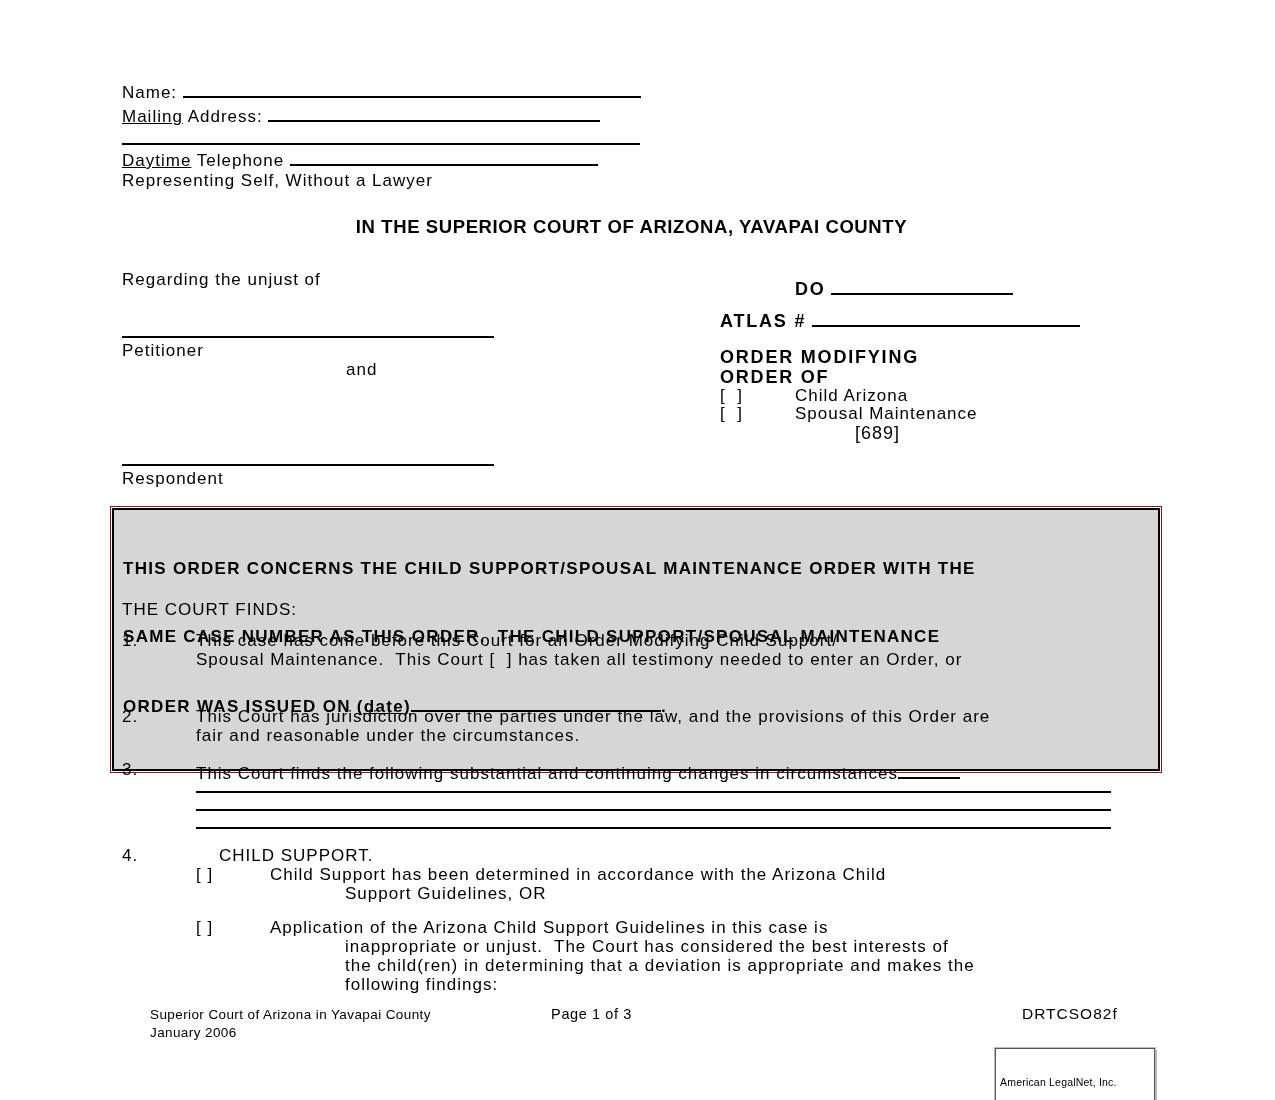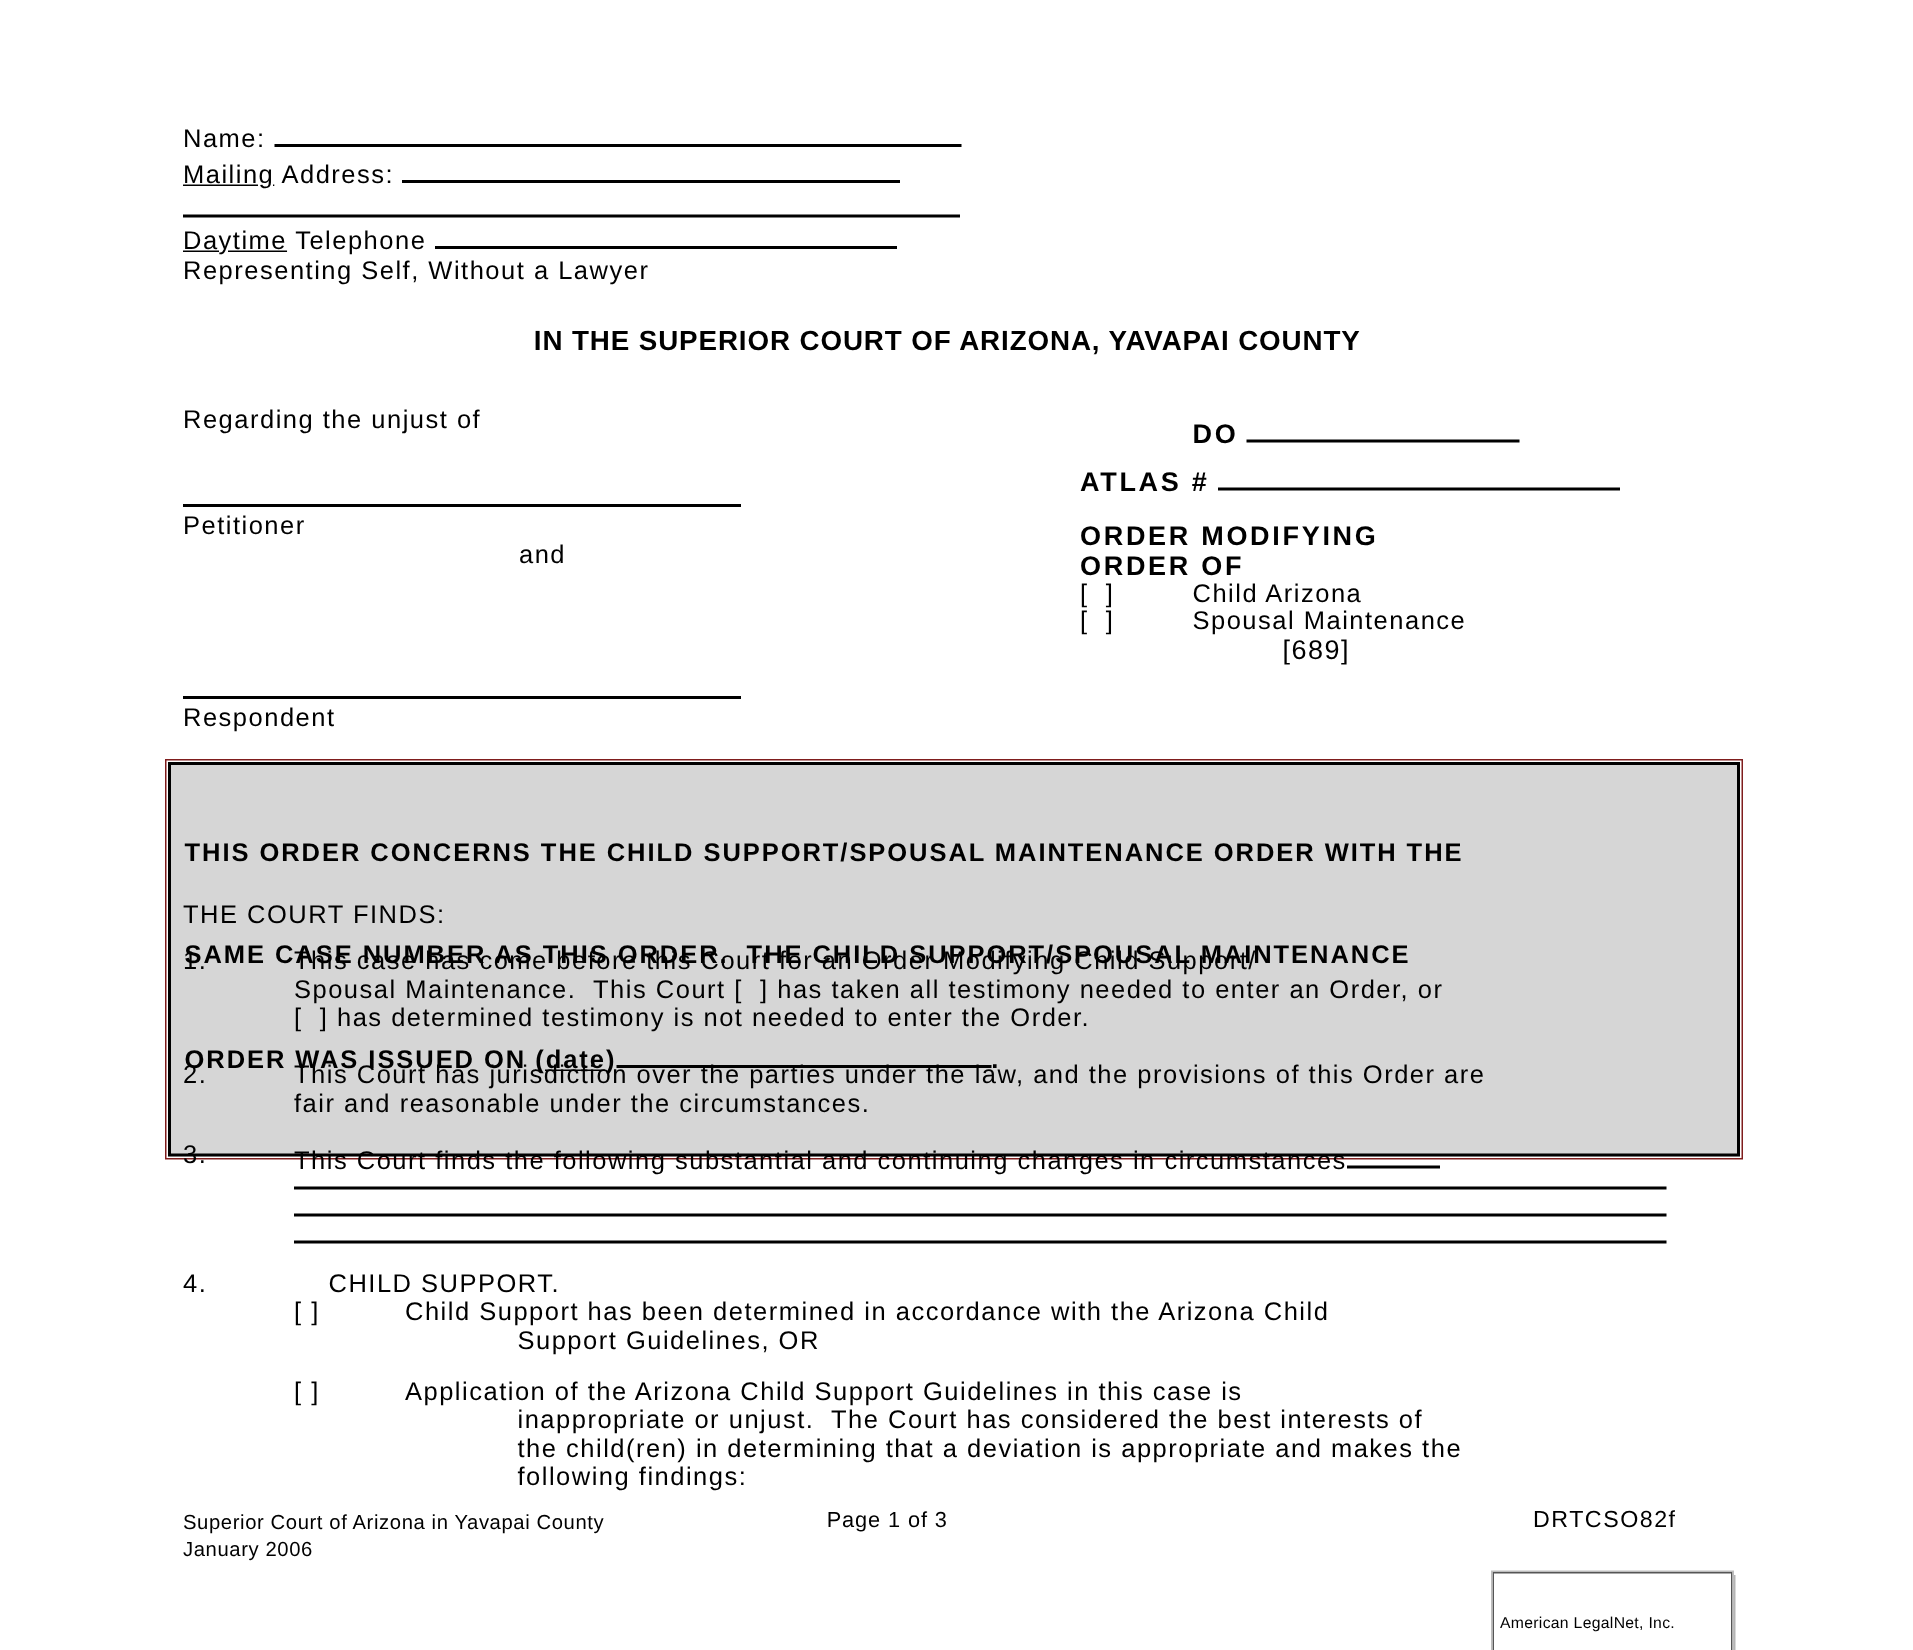--- a/index.html
+++ b/index.html
@@ -32,21 +32,21 @@
                   padding:3px 9px 5px 9px; font-weight:bold; font-size:17px;
                   letter-spacing:1.3px; line-height:22.5px; white-space:pre; }
   .date-u { text-decoration:underline; }
   
   .item { position:absolute; left:122px; width:1010px; line-height:19px; }
   .inum { position:absolute; left:0; top:0; }
   .ibody { margin-left:74px; }
   .line { white-space:pre; }
   .cb { white-space:pre; }
   
-  .foot-small { font-size:13.5px; letter-spacing:0.4px; line-height:17.5px; }
+  .foot-small { font-size:13.5px; letter-spacing:0.4px; line-height:17.5px;margin-left:28px; }
   .aln-box { position:absolute; left:995px; top:1048px; width:150px;
              border:1px solid #555; outline:1px solid #bdbdbd; box-shadow:2px 2px 0 #b5b5b5;
              padding:2px 4px; font-size:10.5px; letter-spacing:0.2px; line-height:12.5px;
              white-space:pre; }
 </style>
 </head>
 <body>
 
 <div class="page">
 
@@ -89,21 +89,20 @@
     </div>
   </div>
 
   <div class="abs b pre" style="left:122px; top:600px;">THE COURT FINDS:</div>
 
   <div class="item" style="top:631px;">
     <span class="inum">1.</span>
     <div class="ibody">
       <div class="line">This case has come before this Court for an Order Modifying Child Support/</div>
       <div class="line"><span>Spousal Maintenance.  This Court </span><span class="cb">[  ]</span><span> has taken all testimony needed to enter an Order, or</span></div>
-      <div class="line"><span class="cb">[  ]</span><span> has determined testimony is not needed to enter the Order.</span></div>
     </div>
   </div>
 
   <div class="item" style="top:707px;">
     <span class="inum">2.</span>
     <div class="ibody">
       <div class="line">This Court has jurisdiction over the parties under the law, and the provisions of this Order are</div>
       <div class="line">fair and reasonable under the circumstances.</div>
     </div>
   </div>

